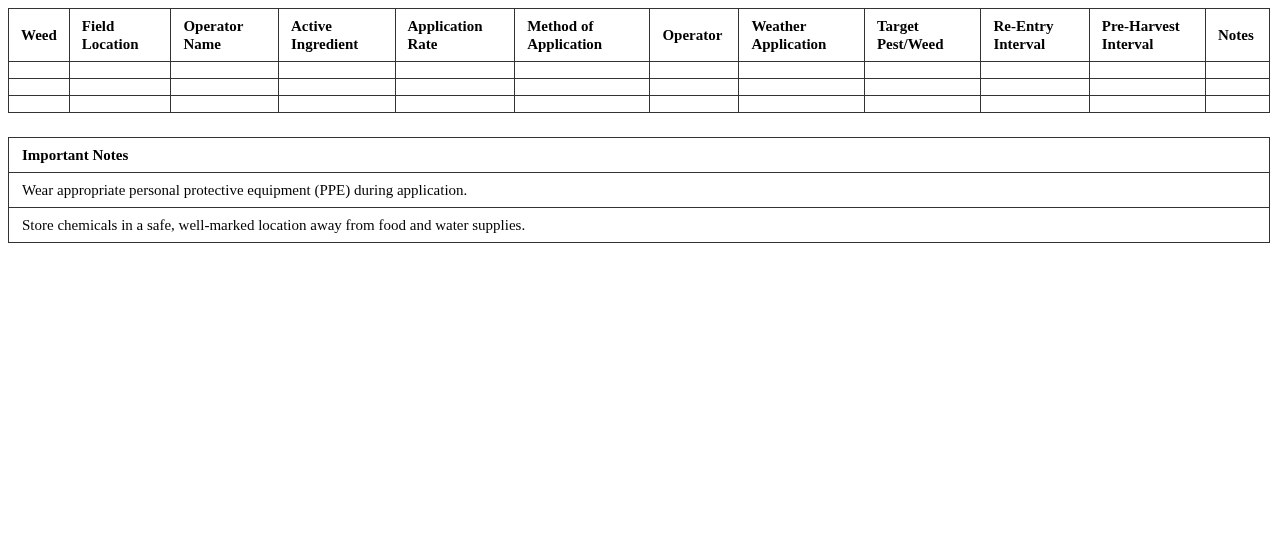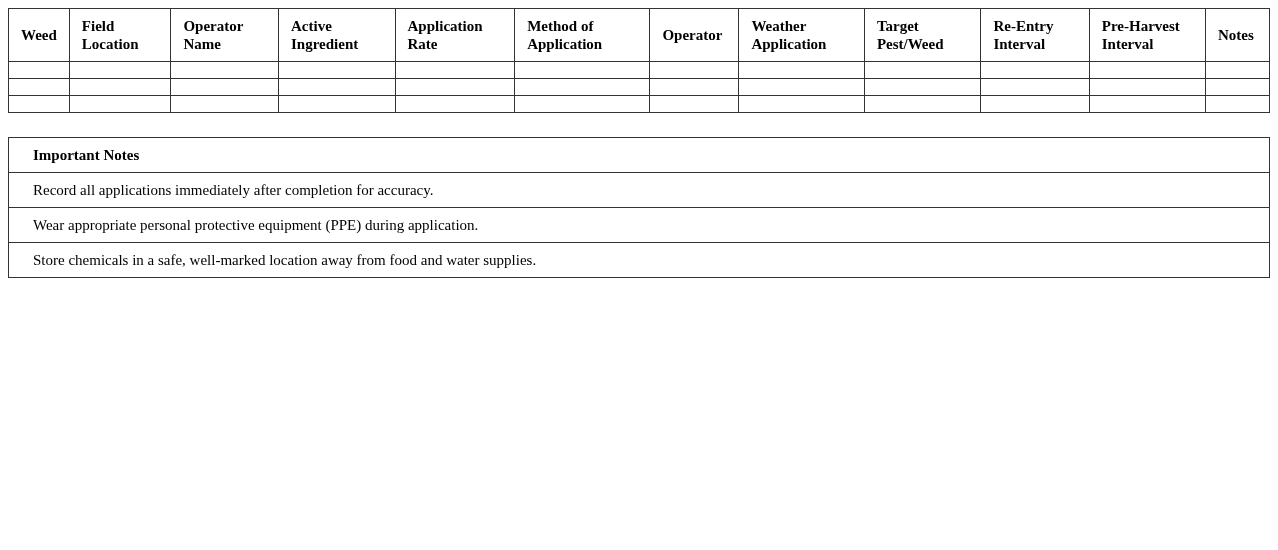--- a/index.html
+++ b/index.html
@@ -3,21 +3,21 @@
 <meta charset="utf-8">
 <style>
   html, body { margin:0; padding:0; background:#ffffff; }
   body { width:1278px; height:550px; position:relative; font-family:"Liberation Serif", serif; color:#000; }
   table { border-collapse:collapse; position:absolute; left:8px; }
   #log-table { top:8px; width:1262px; }
   #log-table th, #log-table td { border:1px solid #333; padding:0 12px; text-align:left; font-size:15px; }
   #log-table th { height:52px; font-weight:bold; line-height:18px; }
   #log-table td { height:16px; }
   #notes-table { top:137px; width:1262px; }
-  #notes-table td { border:1px solid #333; height:34px; padding:0 24px; font-size:15px; }
+  #notes-table td { border:1px solid #333; height:34px; padding:0 13px; font-size:15px; }
   #notes-table td.head { font-weight:bold; }
 </style>
 </head>
 <body>
 
 <table id="log-table">
   <thead>
     <tr id="log-head-row">
         <th style="width: 32px;"><span>Weed</span></th>
         <th style="width: 77px;"><span>Field</span><br><span>Location</span></th>
@@ -78,22 +78,19 @@
       </tr>
     </tbody>
 </table>
 
 <table id="notes-table">
   <tbody>
     <tr>
       <td class="head">Important Notes</td>
     </tr>
     <tr>
-        <td>Record all applications immediately after completion for accuracy.</td>
-      </tr>
-    <tr>
         <td>Wear appropriate personal protective equipment (PPE) during application.</td>
       </tr>
     <tr>
         <td>Store chemicals in a safe, well-marked location away from food and water supplies.</td>
       </tr>
   </tbody>
 </table>
 
 </body></html>

